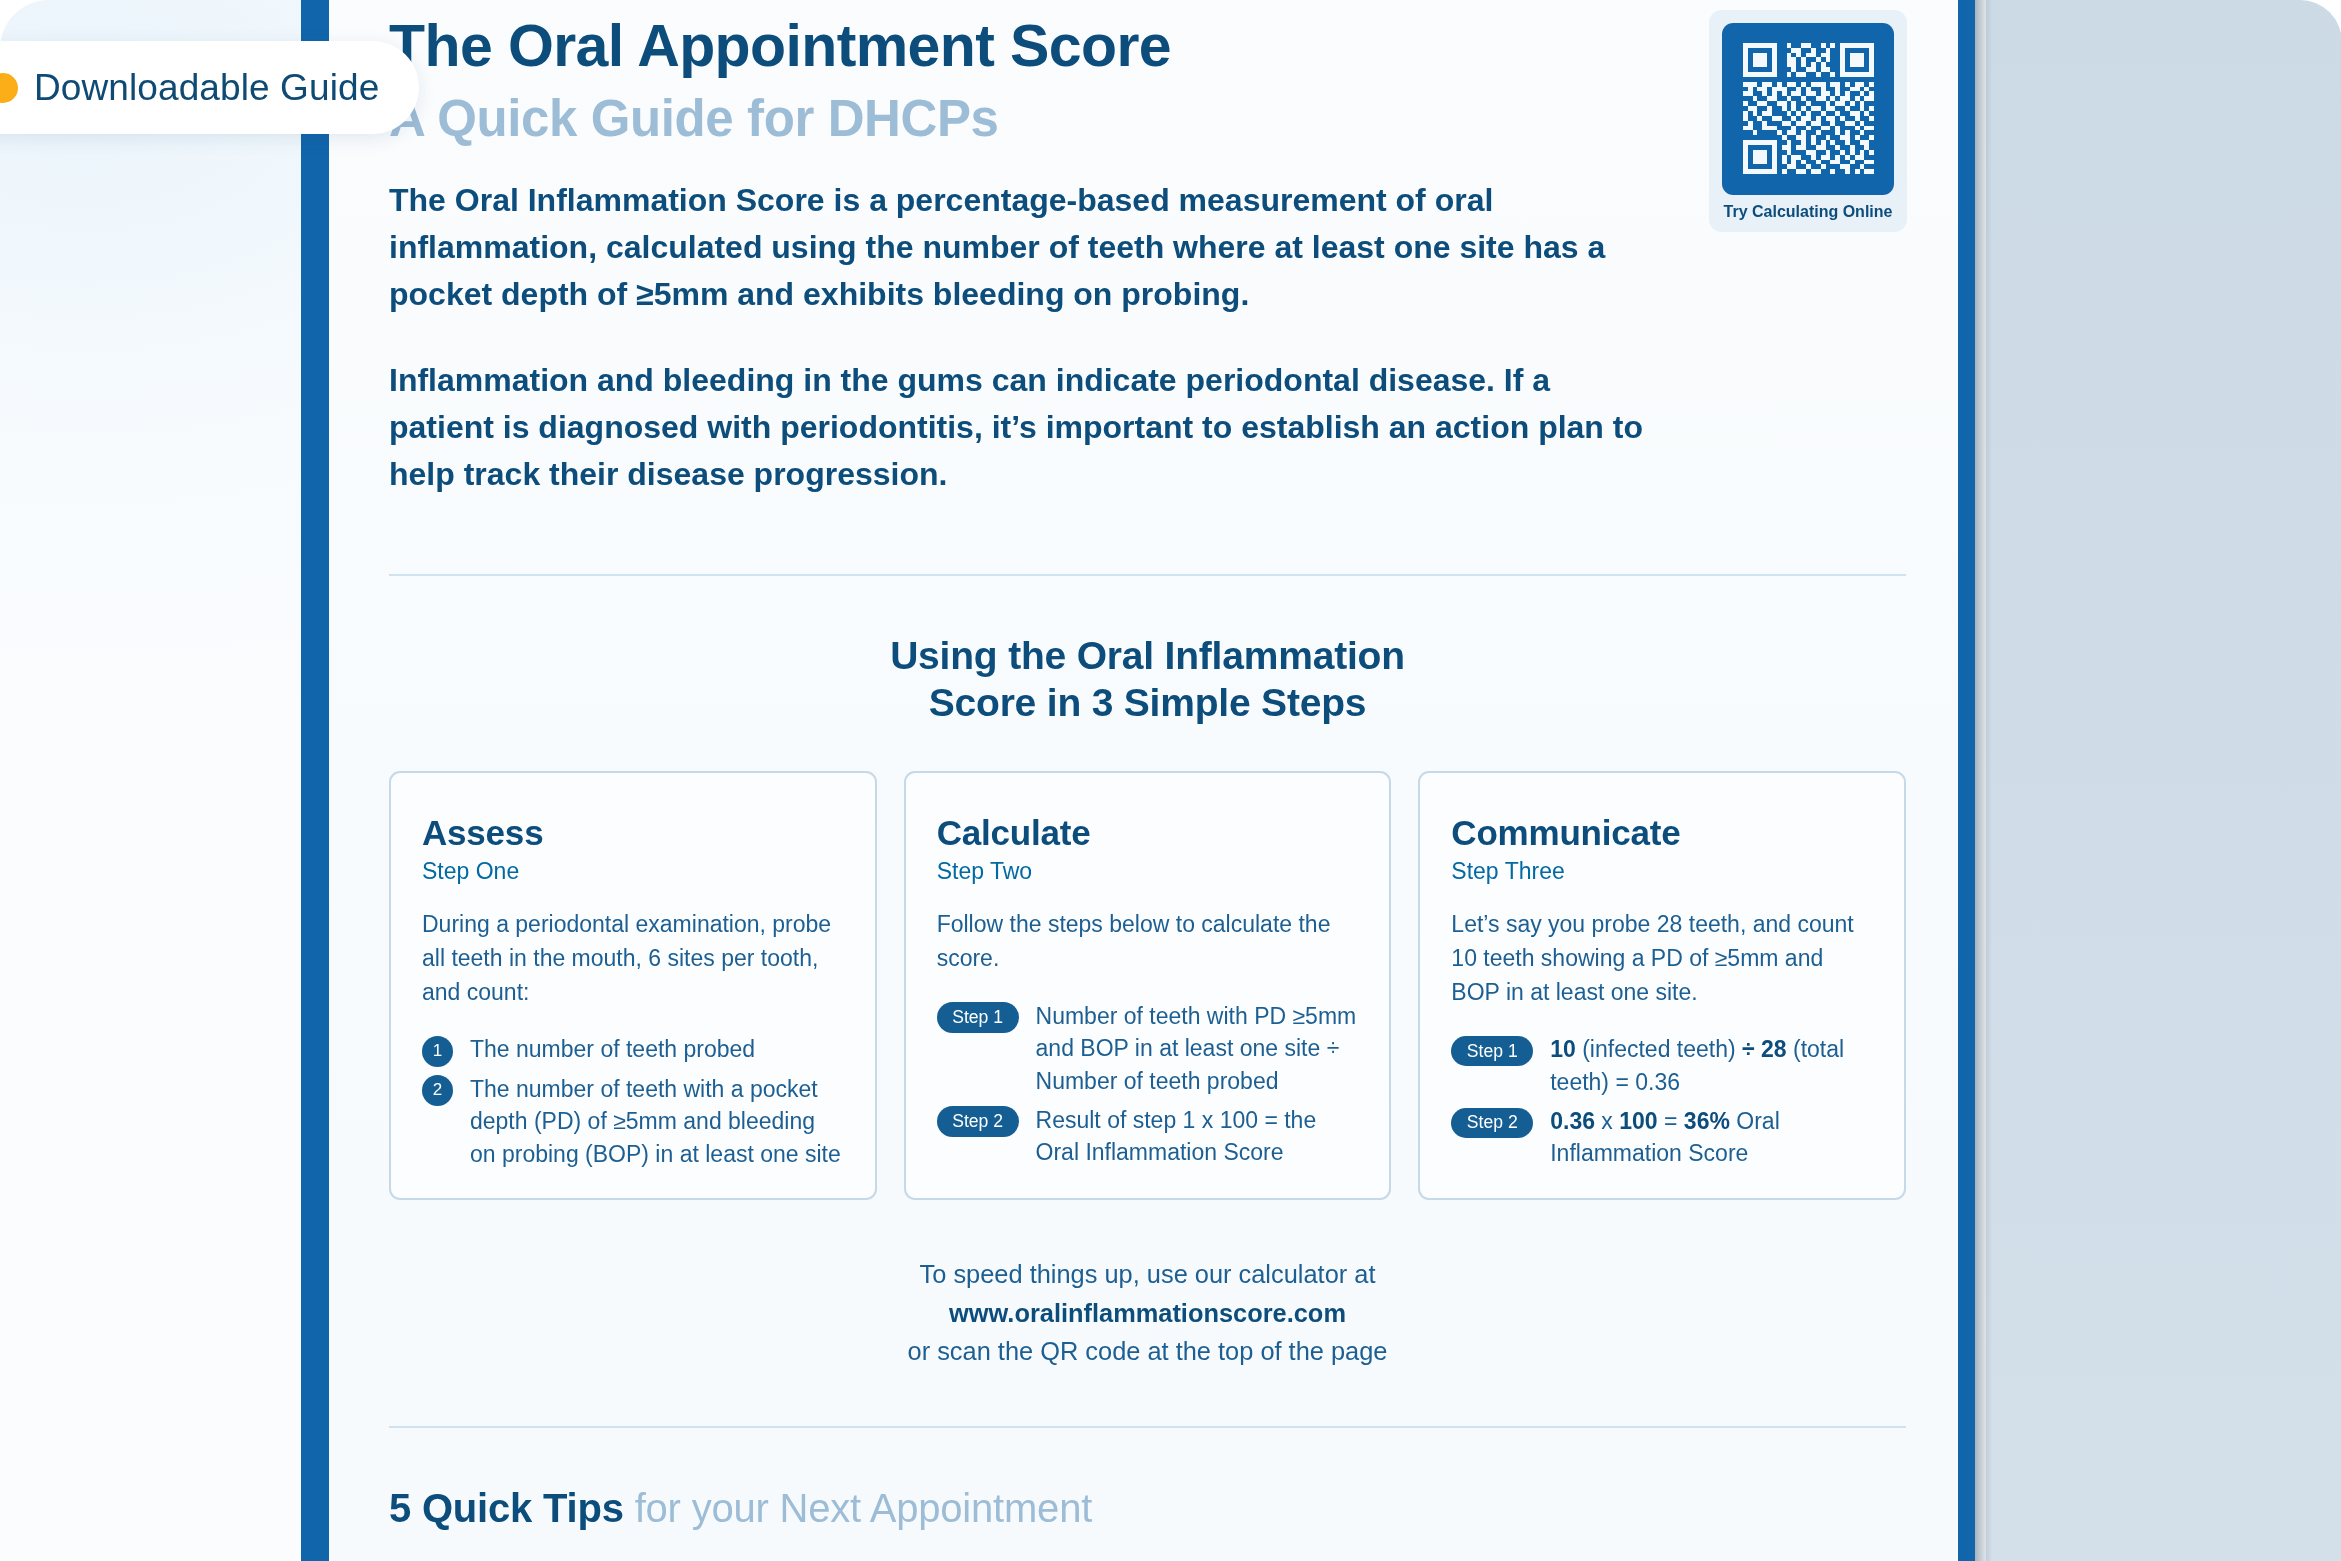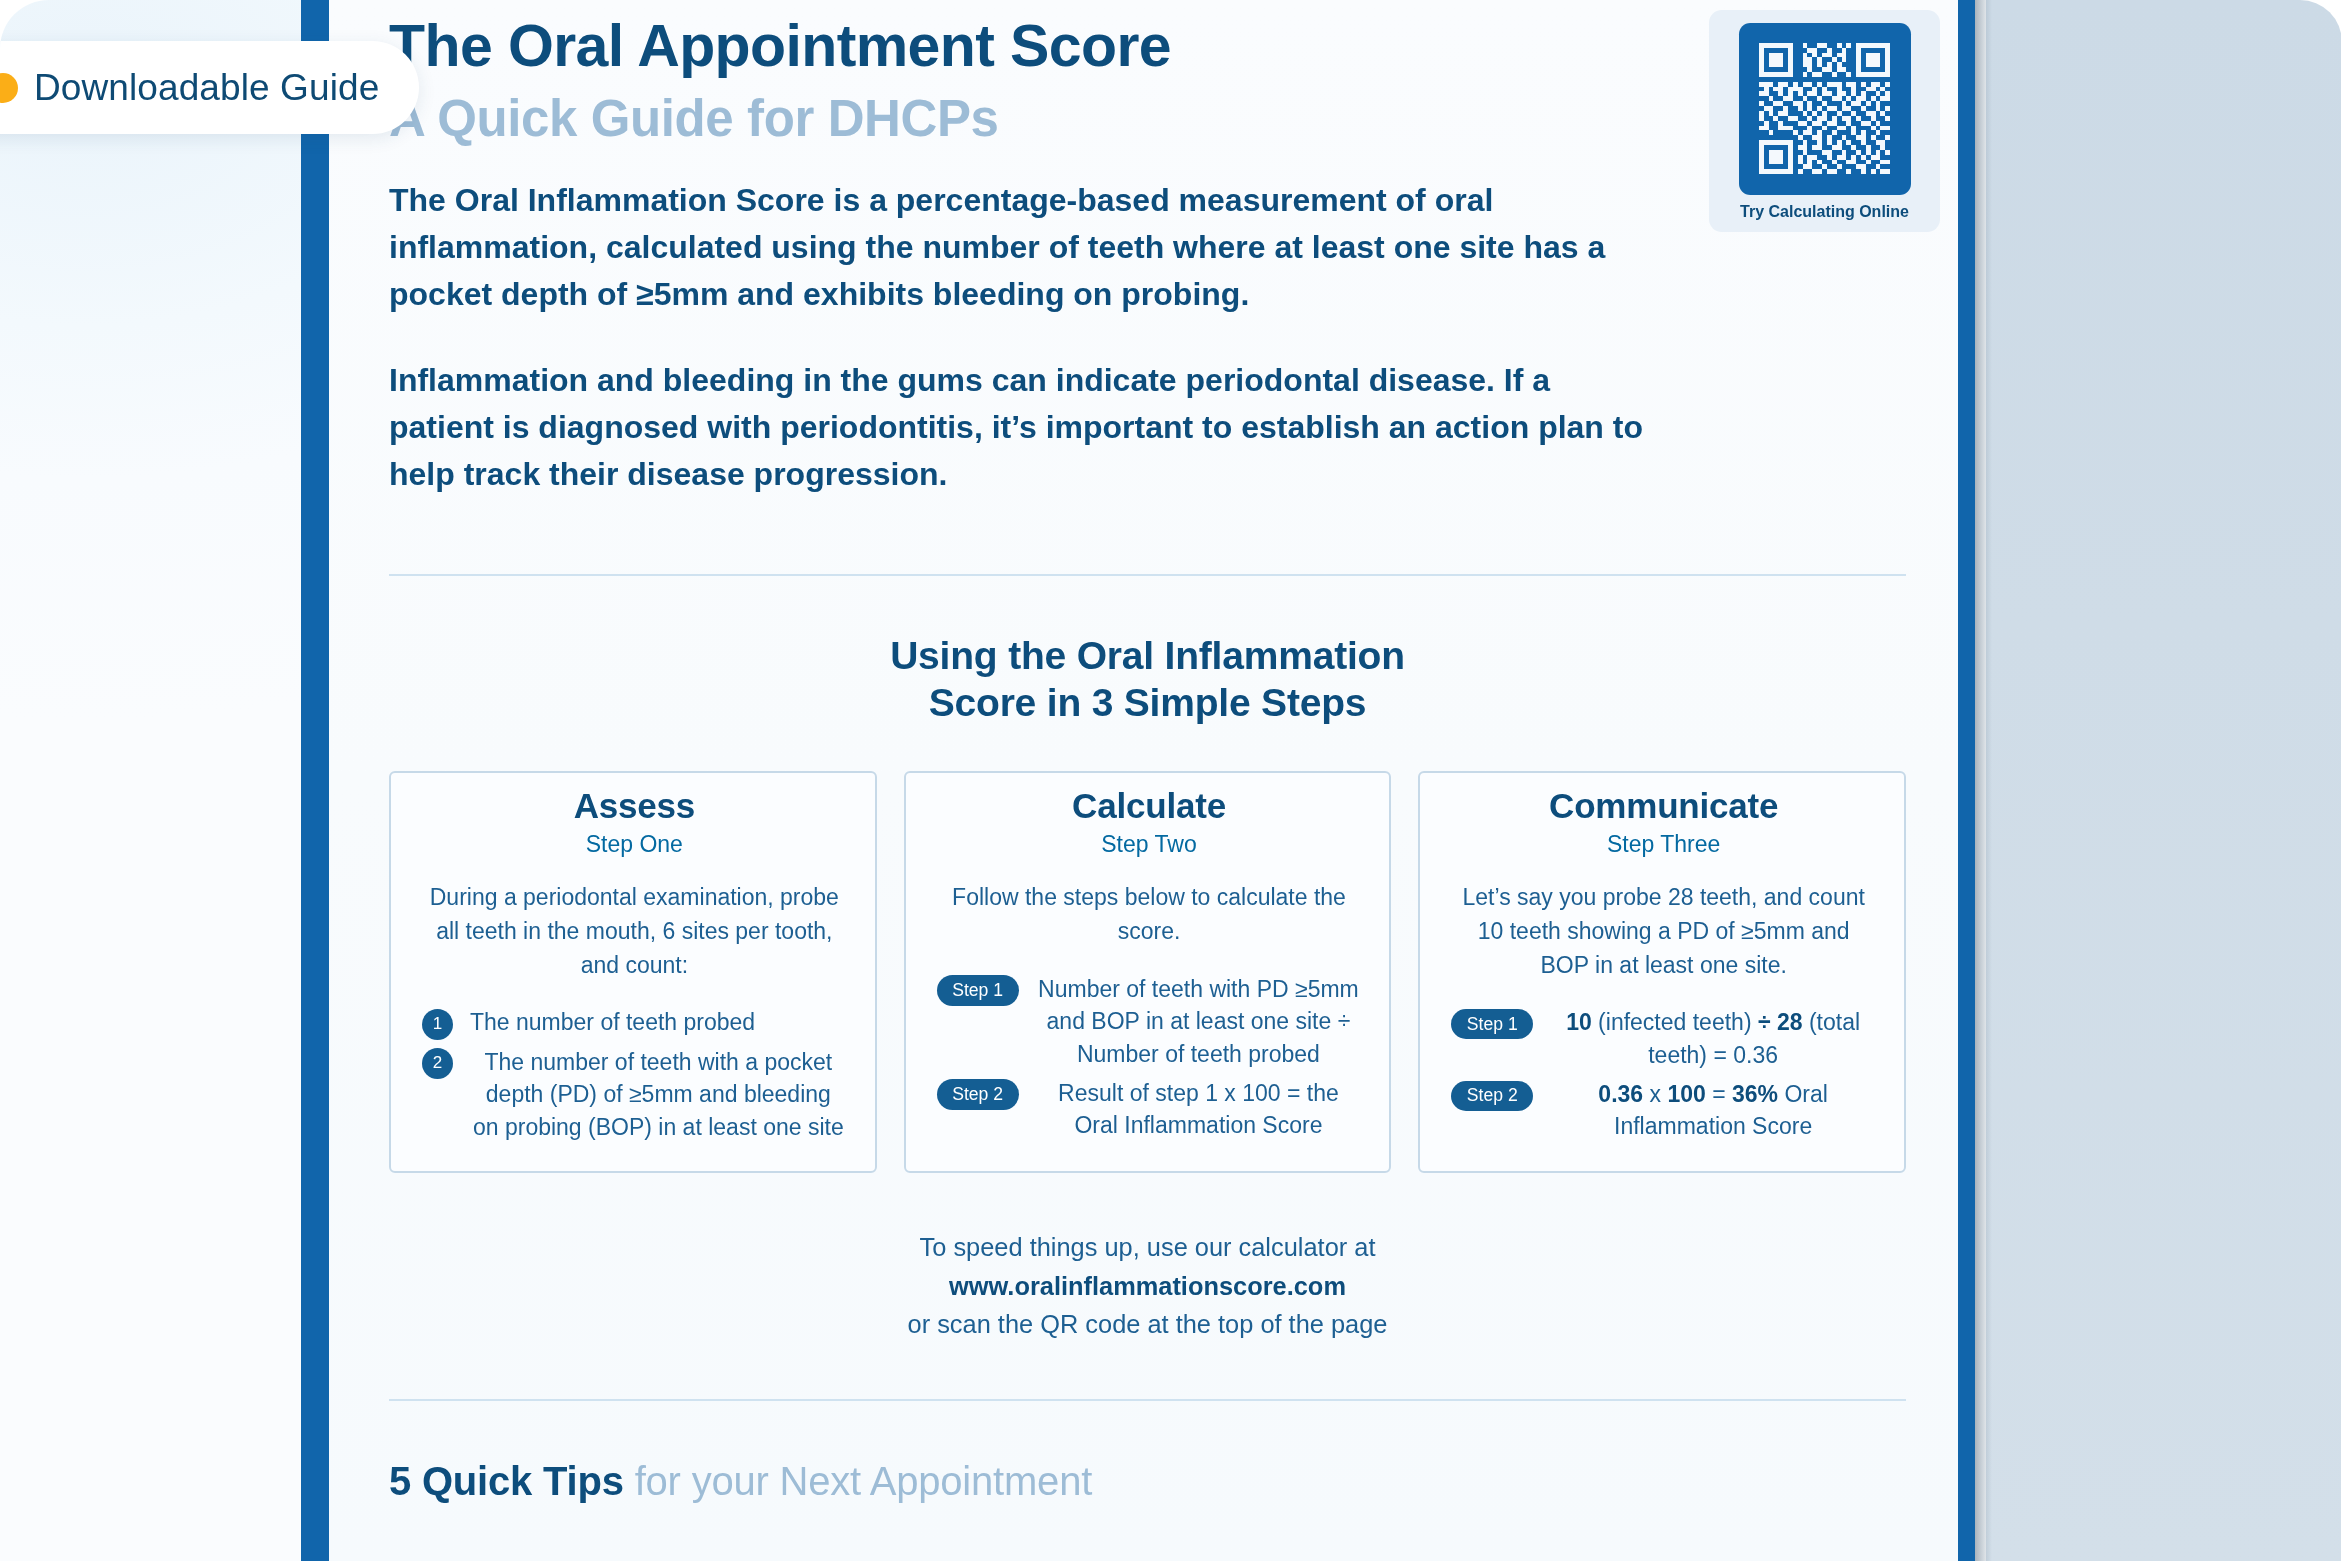--- a/index.html
+++ b/index.html
@@ -97,23 +97,22 @@
     font-size: 39px; font-weight: 700; color: #0d4d7c; text-align: center;
     line-height: 1.22; margin-top: 56px; letter-spacing: -0.2px;
   }
 
   
   .cards { display: flex; gap: 27px; margin-top: 44px; align-items: stretch; }
   .card {
     flex: 1 1 0; min-width: 0;
     background: #fbfdff;
     border: 2.1px solid #c6d9e8;
-    border-radius: 6px;
-    padding: 13px 28px 28px 31px;
-    text-align: center;
+    border-radius: 11px;
+    padding: 40px 28px 28px 31px;
   }
   .card-title {
     font-size: 35px; font-weight: 700; color: #0d4d7c; letter-spacing: -0.2px;
   }
   .card-step {
     font-size: 23px; font-weight: 400; color: #0369a1; margin-top: 5.6px;
   }
   .card-desc {
     font-size: 23px; font-weight: 400; color: #1d5f92; line-height: 1.47; margin-top: 22.6px;
   }
@@ -148,21 +147,21 @@
     font-size: 25.4px; font-weight: 700; color: #0d4d7c; line-height: 1.5;
   }
 
   
   .tips-head { margin-top: 58px; font-size: 40px; letter-spacing: -0.2px; }
   .tips-head .strong { font-weight: 700; color: #0d4d7c; }
   .tips-head .light  { font-weight: 500; color: #9dbcd6; }
 
   
   .qr-block {
-    position: absolute; left: 1709px; top: 10px; width: 231px;
+    position: absolute; left: 1709px; top: 10px; width: 198px;
     background: #e8f0f8; border-radius: 12.7px;
     padding: 12.7px 12.7px 10px 12.7px; z-index: 20;
     text-align: center;
   }
   .qr-square {
     width: 172px; height: 172px; background: #1165ab; border-radius: 11.3px;
     margin: 0 auto; padding: 15.5px; display: block;
   }
   .qr-square svg { display: block; width: 141px; height: 141px; }
   .qr-caption {

